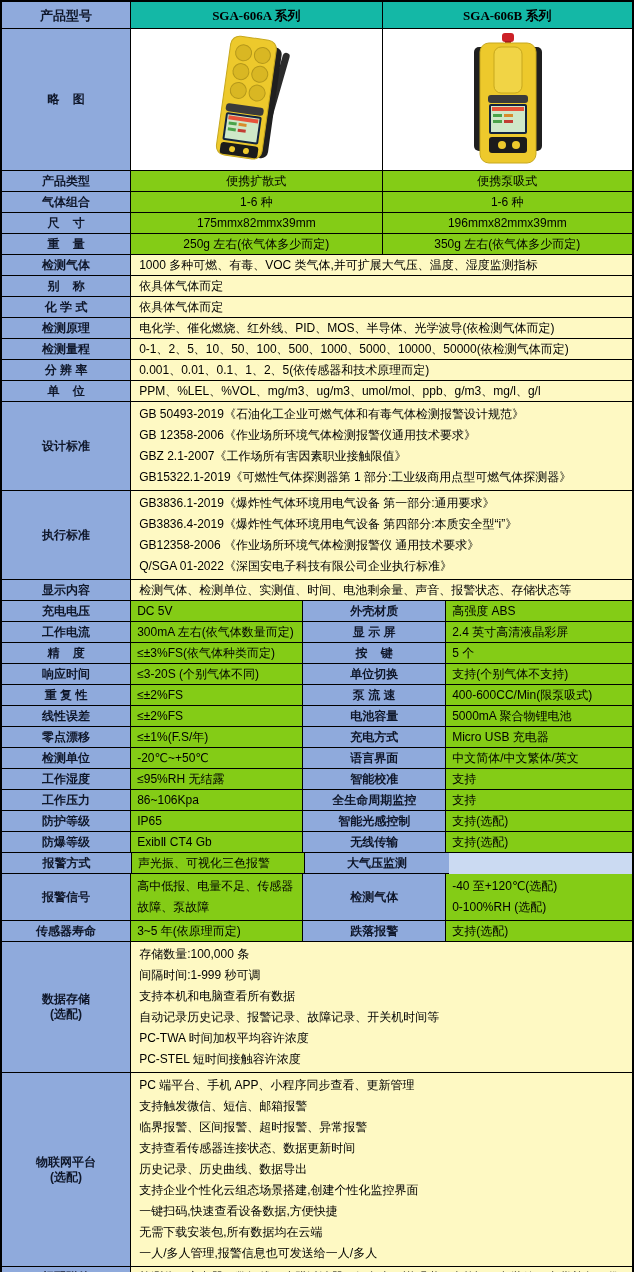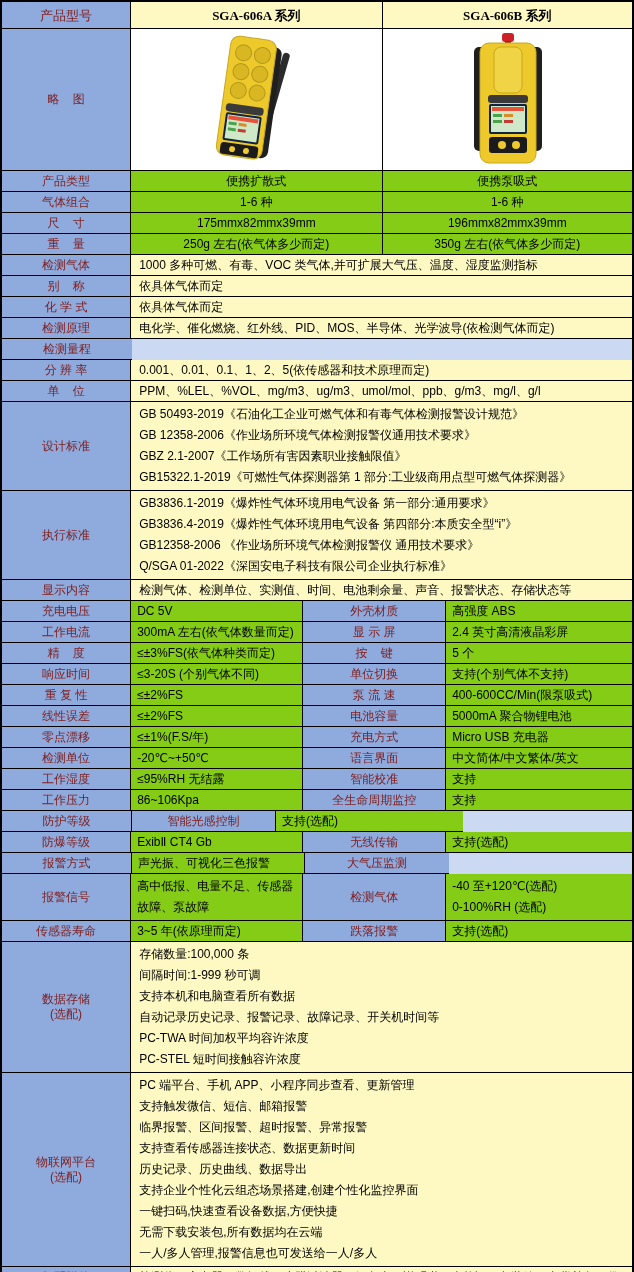--- a/index.html
+++ b/index.html
@@ -4,24 +4,24 @@
 <style>
   html,body{margin:0;padding:0;background:#fff;}
   body{width:634px;font-family:"Liberation Sans","DejaVu Sans",sans-serif;color:#000;}
   .tbl{width:634px;border:2px solid #000;box-sizing:border-box;background:#cbdaf2;}
   .row{display:flex;align-items:stretch;}
   .c{box-sizing:border-box;border-right:1px solid #000;border-bottom:1px solid #000;
      display:flex;align-items:center;font-size:12px;line-height:15px;min-height:21px;
      overflow:hidden;}
   .c:last-child{border-right:none;}
   .row:last-child .c{border-bottom:none;}
-  .lab{background:#8faadc;font-weight:normal;justify-content:center;text-align:center;
-       white-space:pre-wrap;color:#7f1d1d;}
+  .lab{background:#8faadc;font-weight:bold;justify-content:center;text-align:center;
+       white-space:pre-wrap;color:#0f172a;}
   .v{background:#84cc16;padding:2px 6px;}
-  .vh{background:#fef9c3;font-weight:bold;justify-content:center;font-family:"Liberation Serif","DejaVu Serif",serif;}
+  .vh{background:#14b8a6;font-weight:bold;justify-content:center;font-family:"Liberation Serif","DejaVu Serif",serif;}
   .vc{justify-content:center;text-align:center;}
   .sp{background:#fef9c3;padding:2px 8px;}
   .ml{white-space:pre-line;line-height:21px;padding-top:2px;padding-bottom:2px;align-items:flex-start;}
   .img{background:#ffffff;justify-content:center;}
   
   .w-lab{width:130px;}
   .w-va{width:253px;}
   .w-vb{width:251px;}
   .w-sp{width:504px;}
   .w-q1{width:173px;}
@@ -128,20 +128,21 @@
   <div class="row">
     <div class="c lab w-lab">化 学 式</div>
     <div class="c v sp w-sp">依具体气体而定</div>
   </div>
   <div class="row">
     <div class="c lab w-lab">检测原理</div>
     <div class="c v sp w-sp">电化学、催化燃烧、红外线、PID、MOS、半导体、光学波导(依检测气体而定)</div>
   </div>
   <div class="row">
     <div class="c lab w-lab">检测量程</div>
+    <div class="c v sp w-sp">0-1、2、5、10、50、100、500、1000、5000、10000、50000(依检测气体而定)</div>
   </div>
   <div class="row">
     <div class="c lab w-lab">分 辨 率</div>
     <div class="c v sp w-sp">0.001、0.01、0.1、1、2、5(依传感器和技术原理而定)</div>
   </div>
   <div class="row">
     <div class="c lab w-lab">单    位</div>
     <div class="c v sp w-sp">PPM、%LEL、%VOL、mg/m3、ug/m3、umol/mol、ppb、g/m3、mg/l、g/l</div>
   </div>
   <div class="row">
@@ -218,20 +219,21 @@
     <div class="c v w-q3">支持</div>
   </div>
   <div class="row">
     <div class="c lab w-lab">工作压力</div>
     <div class="c v w-q1">86~106Kpa</div>
     <div class="c lab w-q2">全生命周期监控</div>
     <div class="c v w-q3">支持</div>
   </div>
   <div class="row">
     <div class="c lab w-lab">防护等级</div>
+    <div class="c v w-q1">IP65</div>
     <div class="c lab w-q2">智能光感控制</div>
     <div class="c v w-q3">支持(选配)</div>
   </div>
   <div class="row">
     <div class="c lab w-lab">防爆等级</div>
     <div class="c v w-q1">ExibⅡ CT4 Gb</div>
     <div class="c lab w-q2">无线传输</div>
     <div class="c v w-q3">支持(选配)</div>
   </div>
   <div class="row">

